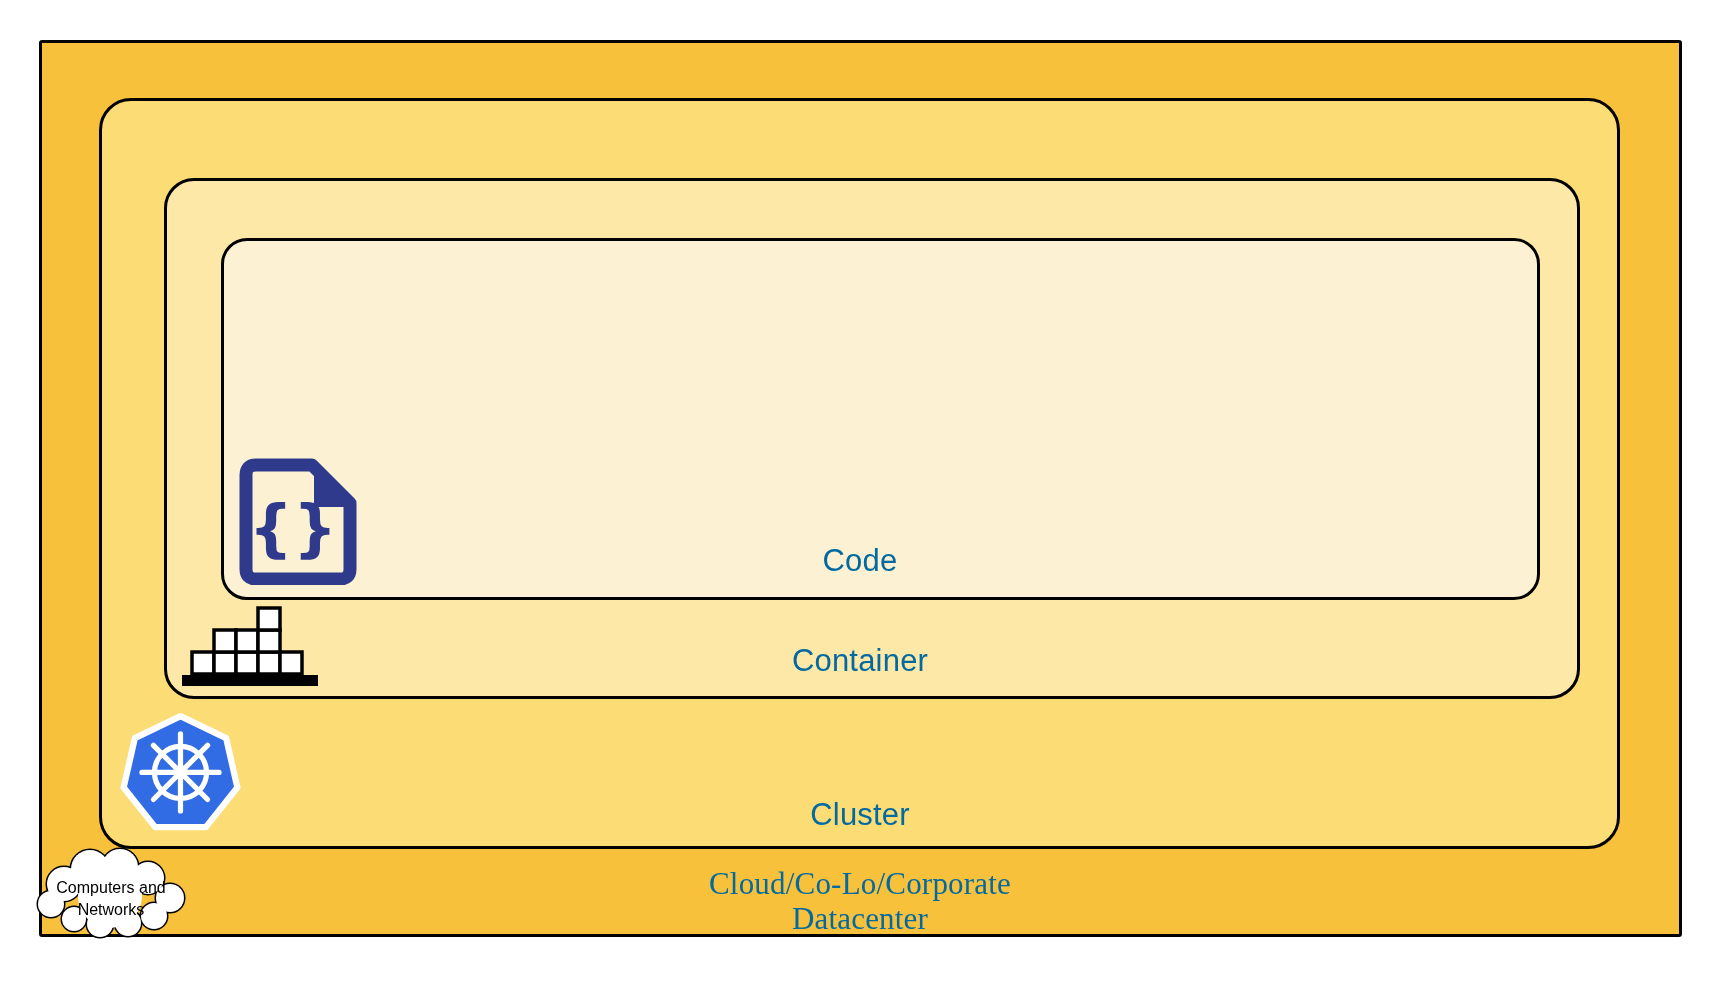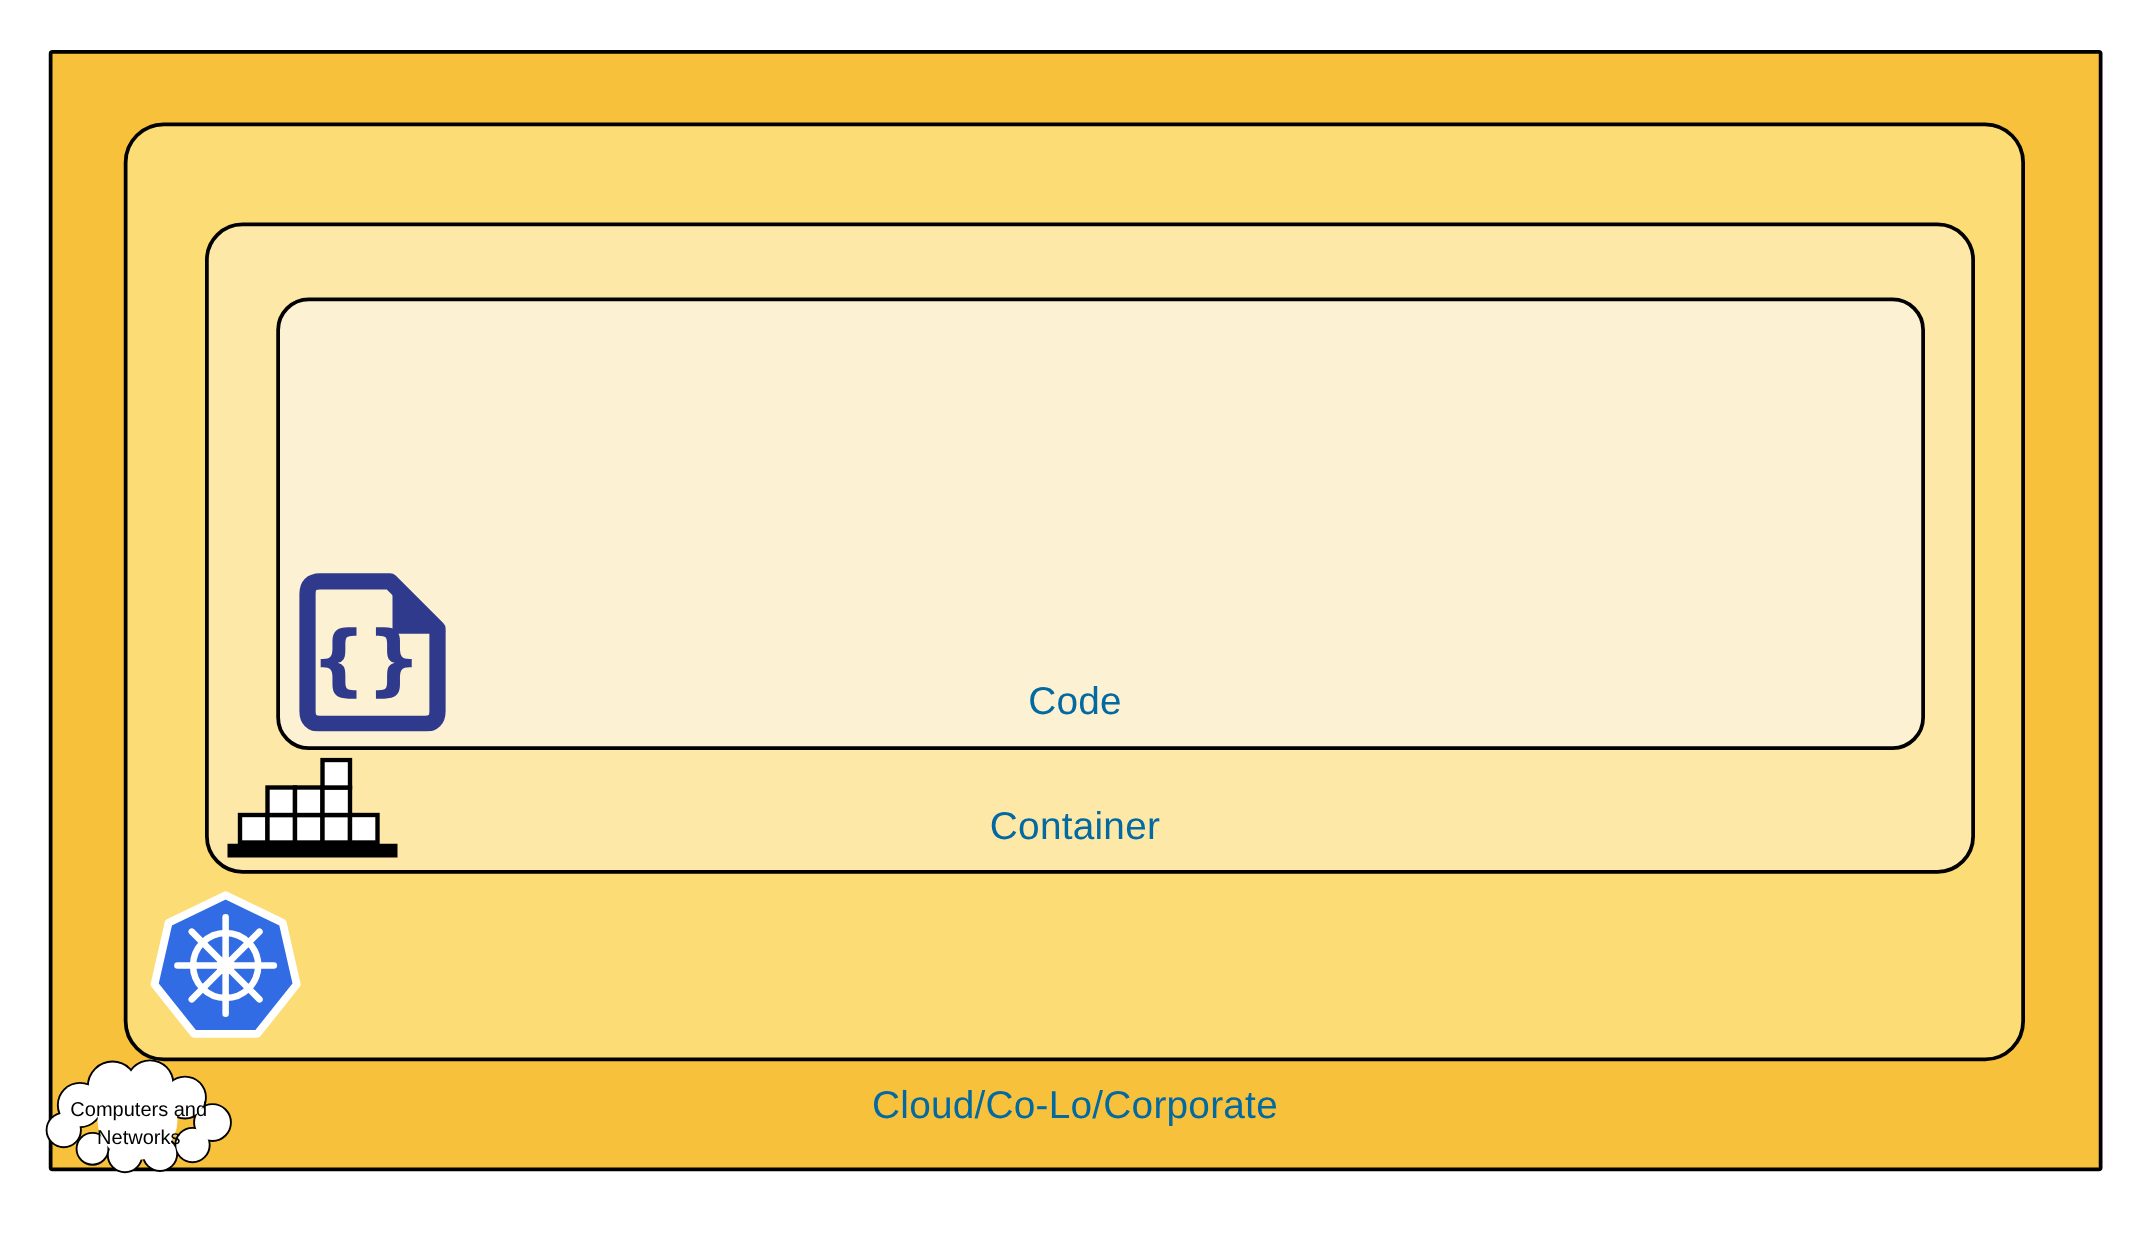--- a/index.html
+++ b/index.html
@@ -27,21 +27,21 @@
     width: 1720px;
     text-align: center;
     font-size: 31px;
     line-height: 35px;
     color: #0369a1;
     letter-spacing: 0.2px;
   }
   .label-code      { top: 543px; }
   .label-container { top: 643px; }
   .label-cluster   { top: 797px; }
-  .label-datacenter{ top: 866px; }
+  .label-datacenter{ top: 866px; font-family: Liberation Serif, serif; }
 
   .icon-abs { position: absolute; }
   .icon-code-file      { left: 238px; top: 455px; width: 120px; height: 130px; }
   .icon-container-boxes{ left: 180px; top: 606px; width: 140px; height: 82px; }
   .icon-kubernetes     { left: 118px; top: 712px; width: 125px; height: 125px; }
   .icon-cloud          { left: 34px;  top: 846px; width: 156px; height: 98px;  }
 
   .cloud-text { font-family: "Liberation Sans", sans-serif; font-size: 16px; fill: #000000; }
   .brace-text { font-family: "DejaVu Sans", sans-serif; font-weight: bold; }
 </style>
@@ -55,23 +55,25 @@
   <div class="layer layer-cluster" style="background-color: rgb(252, 220, 116);"></div>
 
   <div class="layer layer-container" style="background-color: rgb(253, 232, 167);"></div>
 
   <div class="layer layer-code" style="background-color: rgb(252, 242, 211);"></div>
 
   <div class="layer-label label-code">Code</div>
 
   <div class="layer-label label-container">Container</div>
 
+  <div class="layer-label label-cluster">Cluster</div>
 
   <div class="layer-label label-datacenter">
     <div>Cloud/Co-Lo/Corporate</div>
+    <div>Datacenter</div>
   </div>
 
   <svg class="icon-abs icon-code-file" viewBox="0 0 120 130">
     <path d="M74 10 H18 Q8 10 8 20 V114 Q8 124 18 124 H102 Q112 124 112 114 V48 Z" fill="none" stroke-width="13" stroke-linejoin="round" stroke="#2F3A8C"></path>
     <path d="M76 8 L118 50 L118 52 L76 52 Z" fill="#2F3A8C"></path>
     <text class="brace-text" x="55" y="94" font-size="62" text-anchor="middle" fill="#2F3A8C">{}</text>
   </svg>
 
   <svg class="icon-abs icon-container-boxes" viewBox="0 0 140 82">
     <g stroke-width="3.5">

